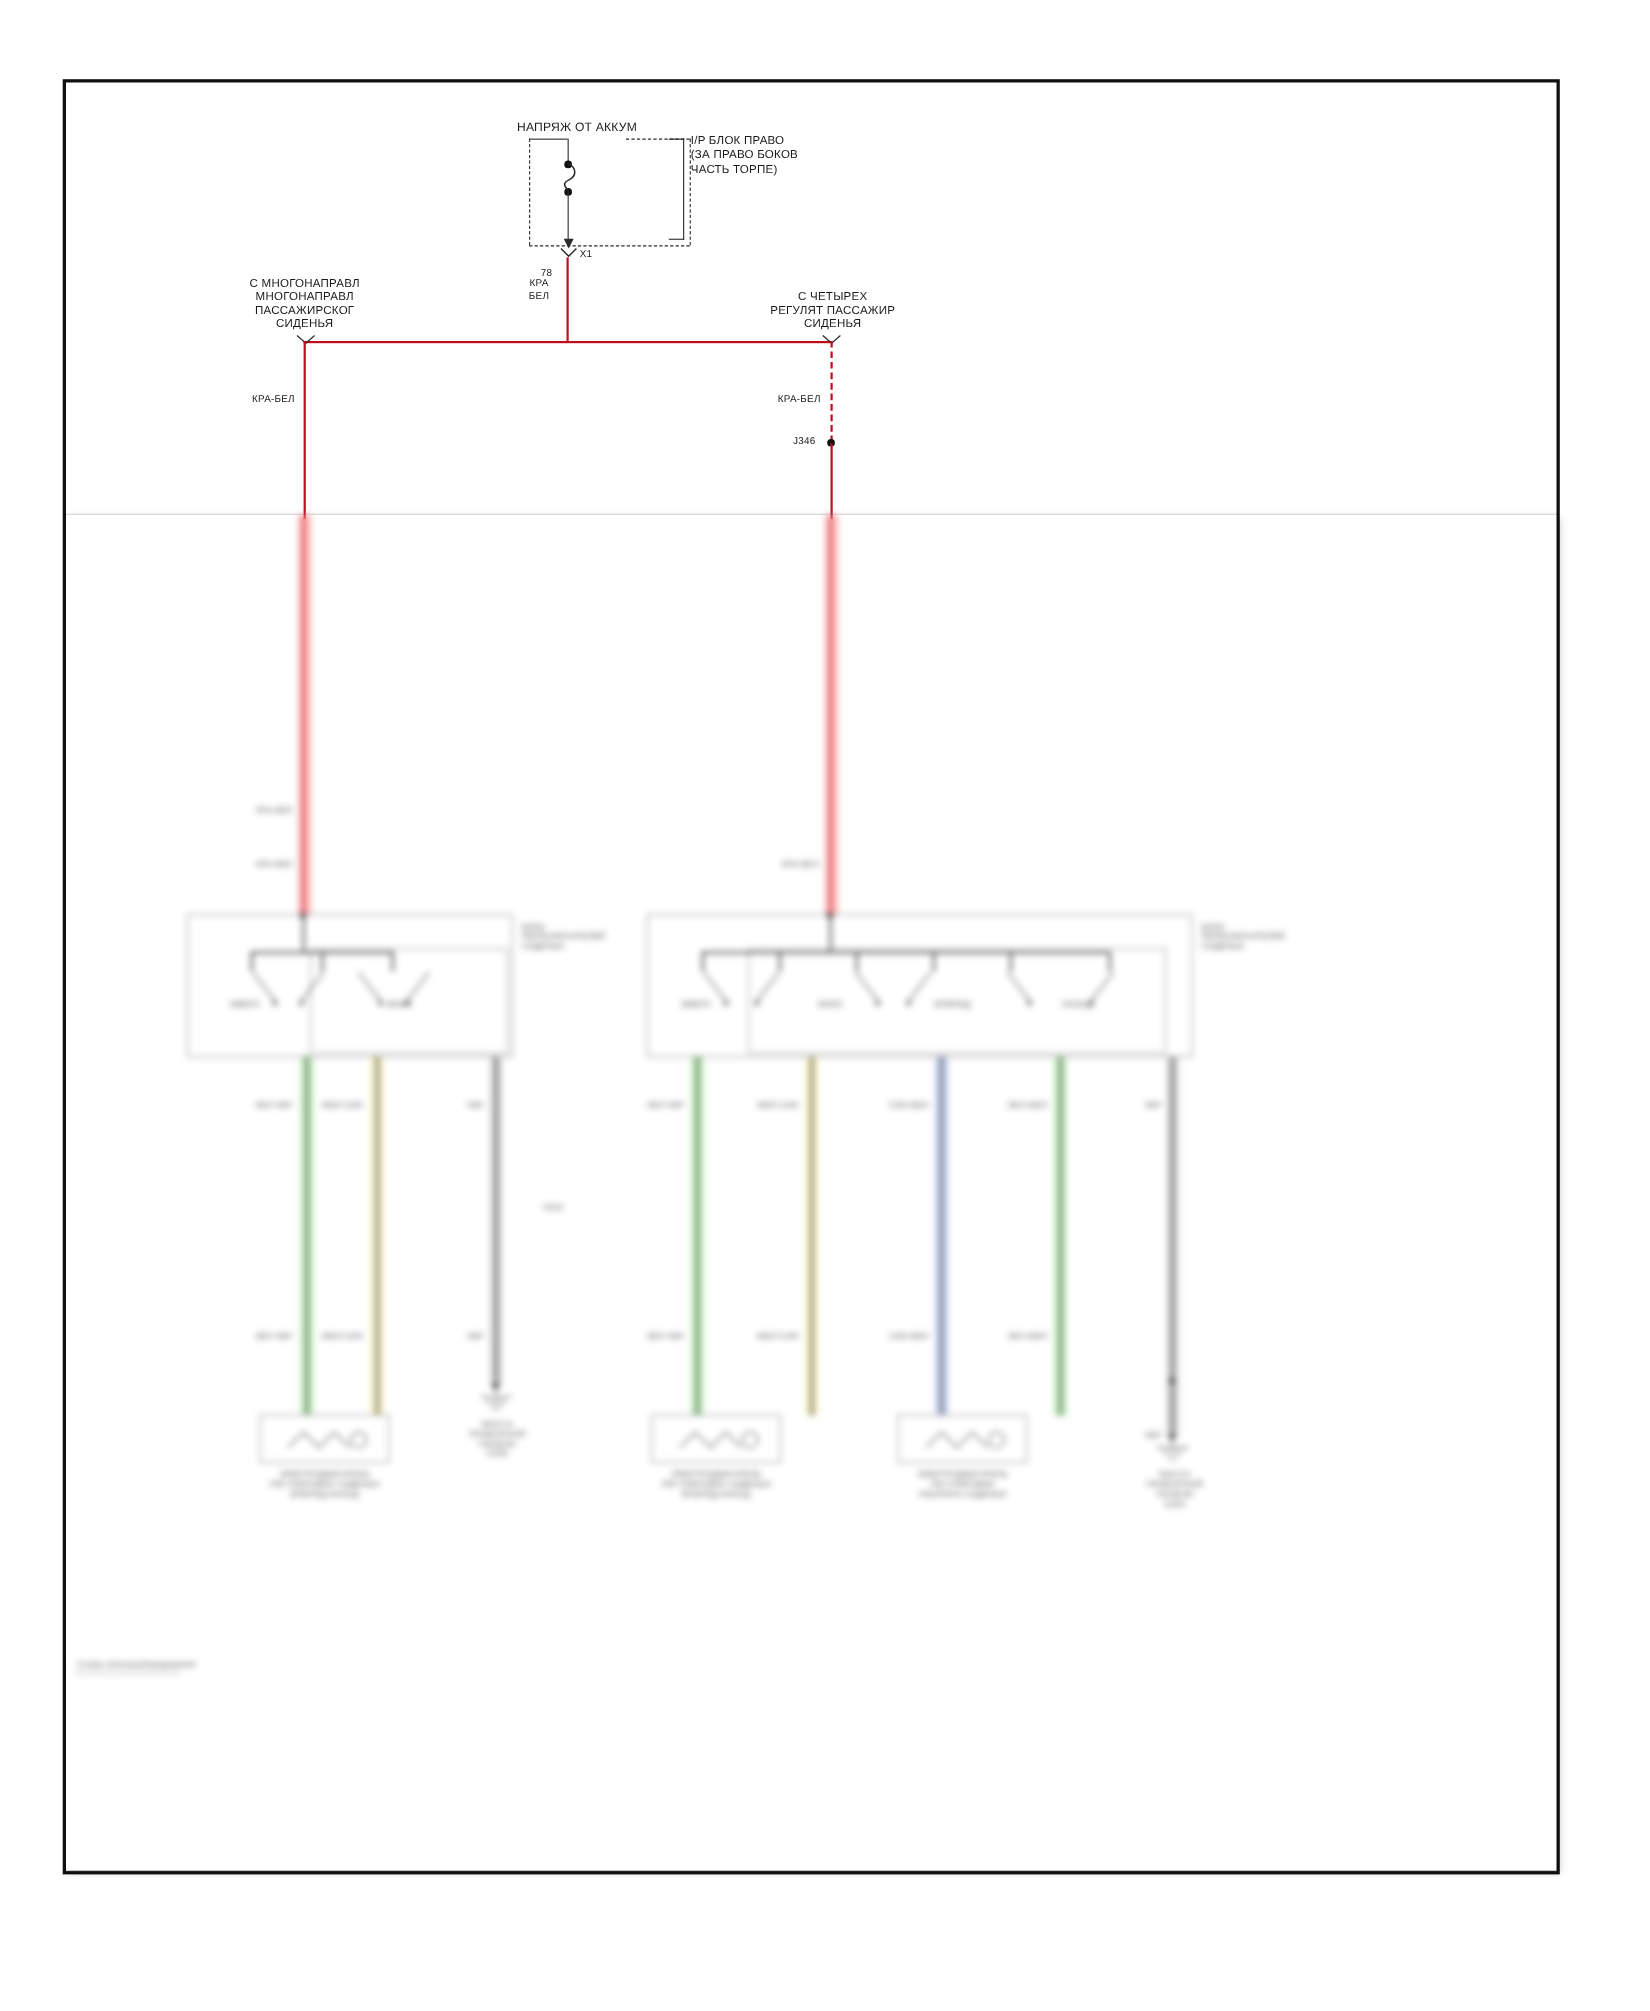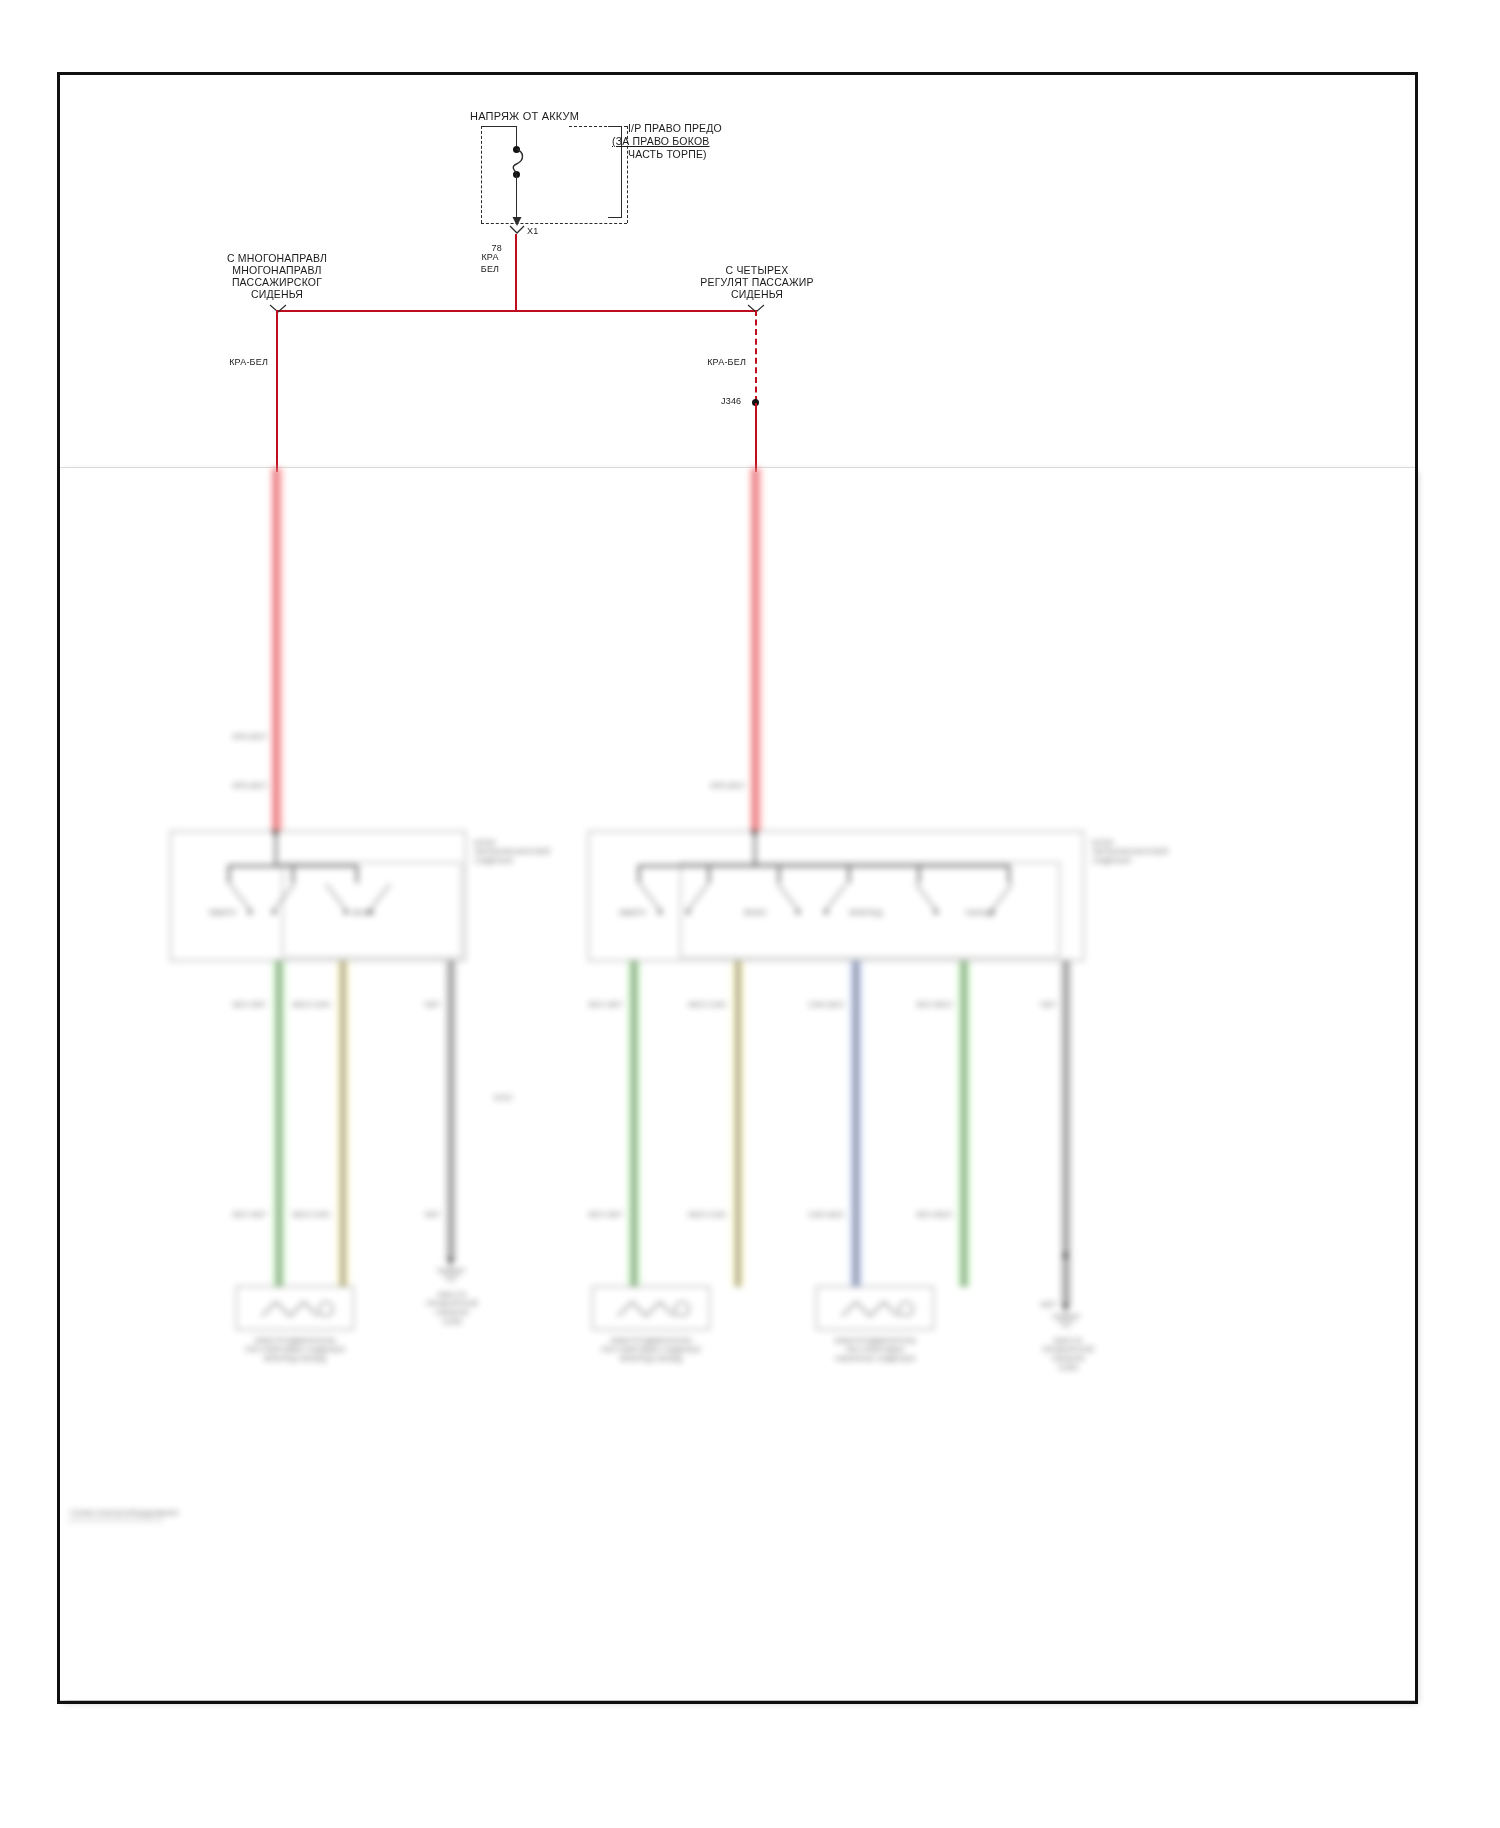--- a/index.html
+++ b/index.html
@@ -81,22 +81,22 @@
   <div class="dash-h" style="left:481px;top:223px;width:146px;"></div>
   <div class="dash-v" style="left:627px;top:126px;height:97px;"></div>
 
   <div class="hline" style="left:481px;top:126px;width:35px;"></div>
   <div class="dash-h" style="left:569px;top:126px;width:58px;"></div>
 
   <div class="lbl" style="left:470px;top:110px;width:180px;font-size:11px;font-weight:500;">НАПРЯЖ ОТ АККУМ</div>
 
   <div class="bracket" style="left:608px;top:126px;width:14px;height:92px;"></div>
 
-  <div class="lbl" style="left:628px;top:122px;width:200px;">I/P ПРАВО ПРЕДО</div>
-  <div class="lbl" style="left:612px;top:135px;width:200px;text-decoration:underline;">(ЗА ПРАВО БОКОВ</div>
+  <div class="lbl" style="left:628px;top:122px;width:200px;">I/P БЛОК ПРАВО</div>
+  <div class="lbl" style="left:628px;top:135px;width:200px;">(ЗА ПРАВО БОКОВ</div>
   <div class="lbl" style="left:628px;top:148px;width:200px;">ЧАСТЬ ТОРПЕ)</div>
 
   <div class="vline" style="left:516px;top:126px;height:23px;"></div>
   <div class="dot" style="left:513px;top:146px;"></div>
   <div class="dot" style="left:513px;top:171px;"></div>
 
   <svg class="breaker" style="left:508px;top:147px;" width="24" height="28" viewBox="0 0 24 28">
     <path d="M8.5,2 C16,5 17,13 8.5,17 C2,20 7,24 8.5,26" fill="none" stroke="#2b2b2b" stroke-width="1.4"></path>
   </svg>
   <div class="vline" style="left:516px;top:174px;height:48px;"></div>

